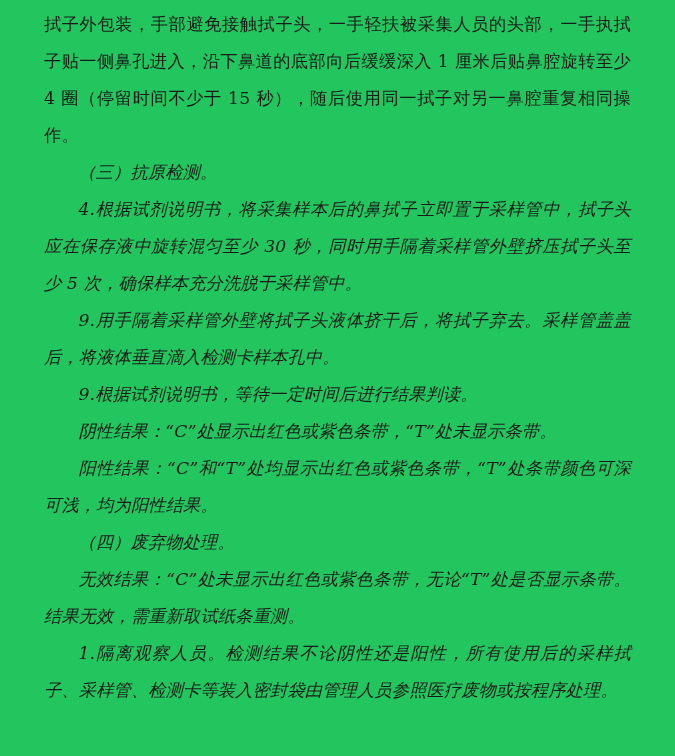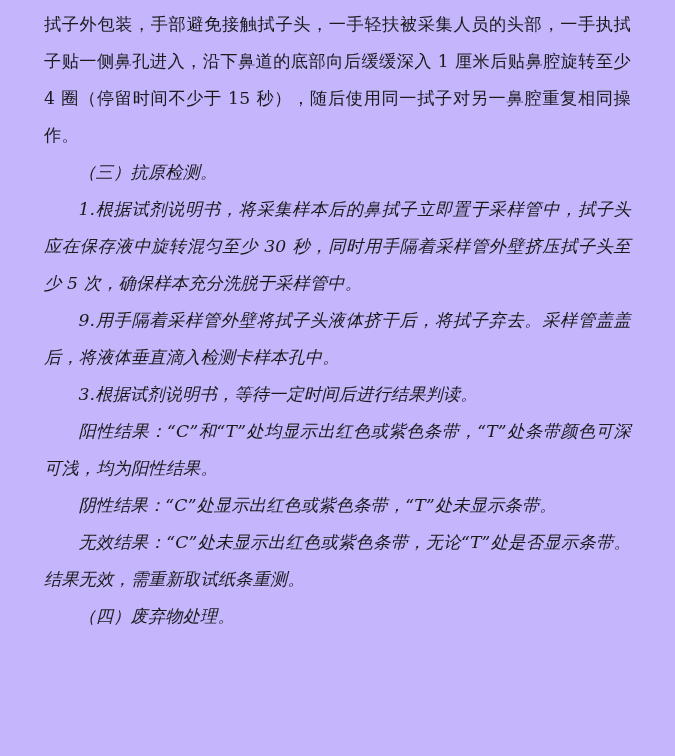--- a/index.html
+++ b/index.html
@@ -12,21 +12,21 @@
     height: 756px;
     overflow: hidden;
     font-family: "DejaVu Serif", "Liberation Serif", serif;
     color: #1a1a1a;
   }
   .page {
     width: 675px;
     height: 756px;
     box-sizing: border-box;
     padding: 6px 44px 0 44px;
-    background: #c4b5fd;
+    background: #22c55e;
   }
   .doc-body {
     font-size: 17.2px;
     line-height: 37px;
     text-align: justify;
     text-justify: inter-ideograph;
     letter-spacing: 0.2px;
   }
   p {
     margin: 0;
@@ -43,29 +43,30 @@
 </head>
 <body>
 
 <div class="page">
   <div class="doc-body">
 
     <p class="cont">拭子外包装，手部避免接触拭子头，一手轻扶被采集人员的头部，一手执拭子贴一侧鼻孔进入，沿下鼻道的底部向后缓缓深入 1 厘米后贴鼻腔旋转至少 4 圈（停留时间不少于 15 秒），随后使用同一拭子对另一鼻腔重复相同操作。</p>
 
     <p class="indent">（三）抗原检测。</p>
 
-    <p class="indent">1.根据试剂说明书，将采集样本后的鼻拭子立即置于采样管中，拭子头应在保存液中旋转混匀至少 30 秒，同时用手隔着采样管外壁挤压拭子头至少 5 次，确保样本充分洗脱于采样管中。</p>
+    <p class="indent">4.根据试剂说明书，将采集样本后的鼻拭子立即置于采样管中，拭子头应在保存液中旋转混匀至少 30 秒，同时用手隔着采样管外壁挤压拭子头至少 5 次，确保样本充分洗脱于采样管中。</p>
 
     <p class="indent">9.用手隔着采样管外壁将拭子头液体挤干后，将拭子弃去。采样管盖盖后，将液体垂直滴入检测卡样本孔中。</p>
 
-    <p class="indent">3.根据试剂说明书，等待一定时间后进行结果判读。</p>
+    <p class="indent">9.根据试剂说明书，等待一定时间后进行结果判读。</p>
+
+    <p class="indent">阴性结果：“C”处显示出红色或紫色条带，“T”处未显示条带。</p>
 
     <p class="indent">阳性结果：“C”和“T”处均显示出红色或紫色条带，“T”处条带颜色可深可浅，均为阳性结果。</p>
 
-    <p class="indent">阴性结果：“C”处显示出红色或紫色条带，“T”处未显示条带。</p>
+    <p class="indent">（四）废弃物处理。</p>
 
     <p class="indent">无效结果：“C”处未显示出红色或紫色条带，无论“T”处是否显示条带。结果无效，需重新取试纸条重测。</p>
 
-    <p class="indent">（四）废弃物处理。</p>
-
+    <p class="indent">1.隔离观察人员。检测结果不论阴性还是阳性，所有使用后的采样拭子、采样管、检测卡等装入密封袋由管理人员参照医疗废物或按程序处理。</p>
 
   </div>
 </div>
 
 </body></html>

